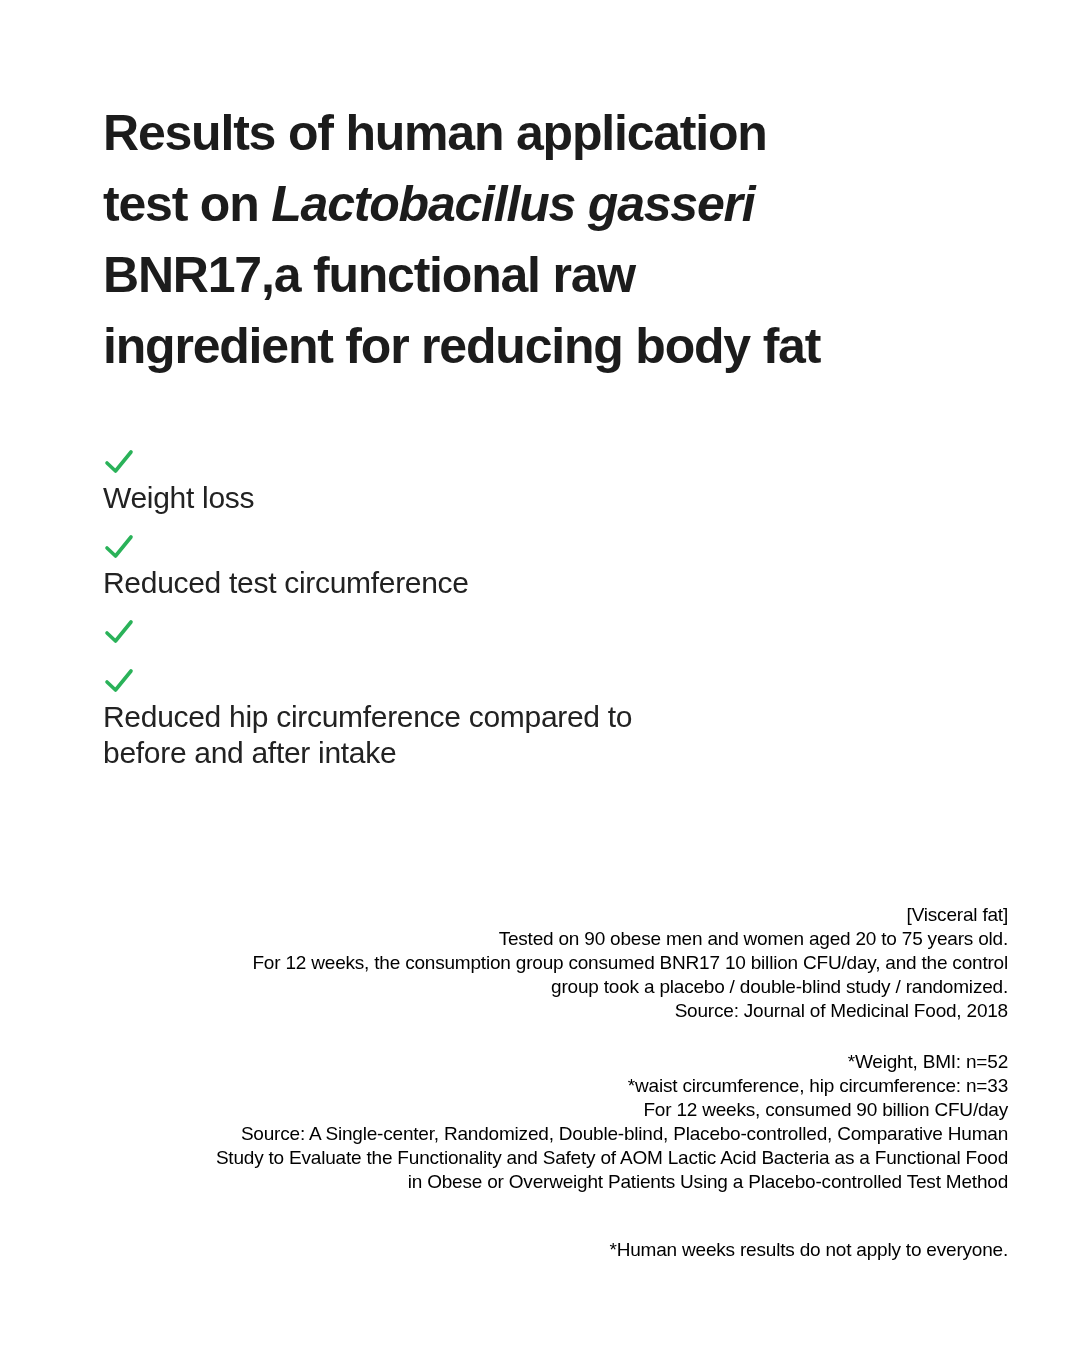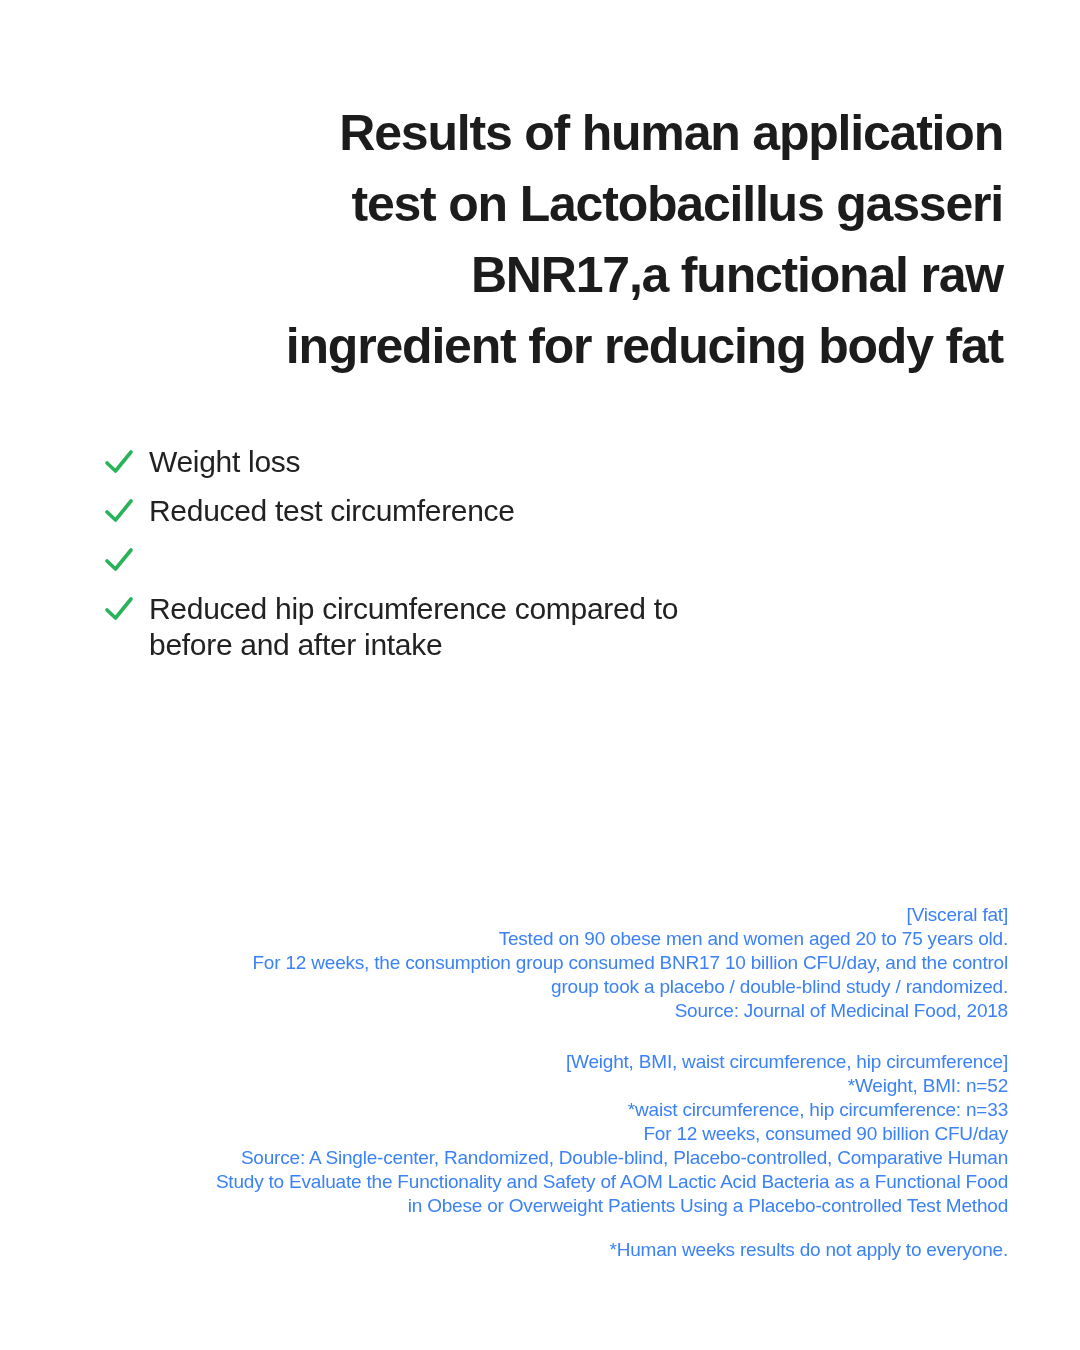--- a/index.html
+++ b/index.html
@@ -21,37 +21,38 @@
     position: absolute;
     left: 103px;
     top: 98px;
     width: 900px;
     margin: 0;
     font-size: 50px;
     font-weight: 700;
     line-height: 71px;
     letter-spacing: -1.2px;
     color: #1c1c1c;
-    text-align: right;
   }
   .heading .italic {
+    font-style: italic;
     margin-top: 12px;
   }
 
   
   .checklist {
     position: absolute;
     left: 103px;
     top: 444px;
     width: 820px;
   }
   .check-item {
     display: flex;
     align-items: flex-start;
     margin-bottom: 13px;
+    flex-direction: column;
   }
   .check-icon-wrap {
     flex: 0 0 auto;
     width: 32px;
     height: 36px;
     margin-right: 14px;
     display: flex;
     align-items: center;
   }
   .check-text {
@@ -63,21 +64,21 @@
 
   
   .fineprint-block {
     position: absolute;
     right: 72px;
     width: 910px;
     text-align: right;
     font-size: 19px;
     line-height: 24px;
     letter-spacing: -0.2px;
-    color: #3b82f6;
+    color: #000000;
   }
   .fp-visceral  { top: 903px; }
   .fp-weight    { top: 1050px; }
   .fp-disclaimer{ top: 1238px; }
 </style>
 </head>
 <body>
 
 <div class="page">
 
@@ -137,21 +138,20 @@
 
   <div class="fineprint-block fp-visceral">
       <div>[Visceral fat]</div>
       <div>Tested on 90 obese men and women aged 20 to 75 years old.</div>
       <div>For 12 weeks, the consumption group consumed BNR17 10 billion CFU/day, and the control</div>
       <div>group took a placebo / double-blind study / randomized.</div>
       <div>Source: Journal of Medicinal Food, 2018</div>
     </div>
 
   <div class="fineprint-block fp-weight">
-      <div>[Weight, BMI, waist circumference, hip circumference]</div>
       <div>*Weight, BMI: n=52</div>
       <div>*waist circumference, hip circumference: n=33</div>
       <div>For 12 weeks, consumed 90 billion CFU/day</div>
       <div>Source: A Single-center, Randomized, Double-blind, Placebo-controlled, Comparative Human</div>
       <div>Study to Evaluate the Functionality and Safety of AOM Lactic Acid Bacteria as a Functional Food</div>
       <div>in Obese or Overweight Patients Using a Placebo-controlled Test Method</div>
     </div>
 
   <div class="fineprint-block fp-disclaimer">
     <span>*Human weeks results do not apply to everyone.</span>

